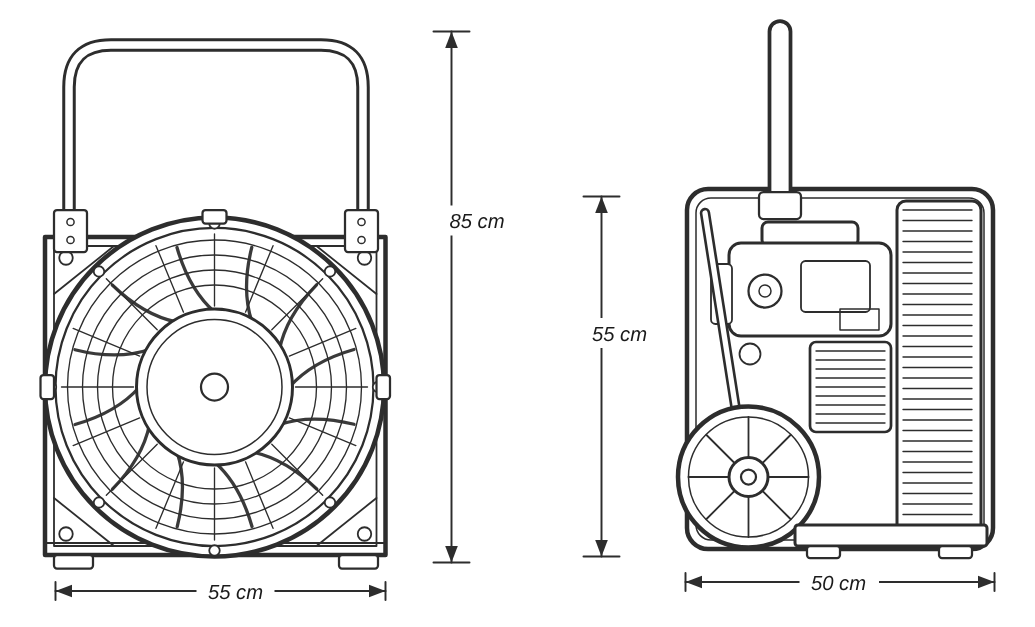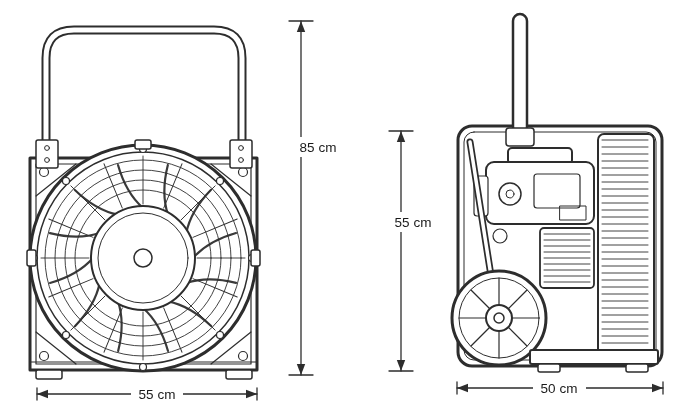--- a/index.html
+++ b/index.html
@@ -1,18 +1,18 @@
 <!DOCTYPE html>
 <html><head>
 <meta charset="utf-8">
 <style>
   html,body{margin:0;padding:0;background:#ffffff;}
   .canvas{
     position:relative;width:690px;height:418px;background:#ffffff;
-    font-family:"Liberation Sans",sans-serif;overflow:hidden;
+    font-family:"Liberation Sans",sans-serif;overflow:hidden;font-style:italic;
   }
   svg{display:block;}
   text.dim-label{
     font-family:"Liberation Sans",sans-serif;
     font-size:13.5px;fill:#1a1a1a;stroke:none;
   }
 </style>
 </head>
 <body>
 

